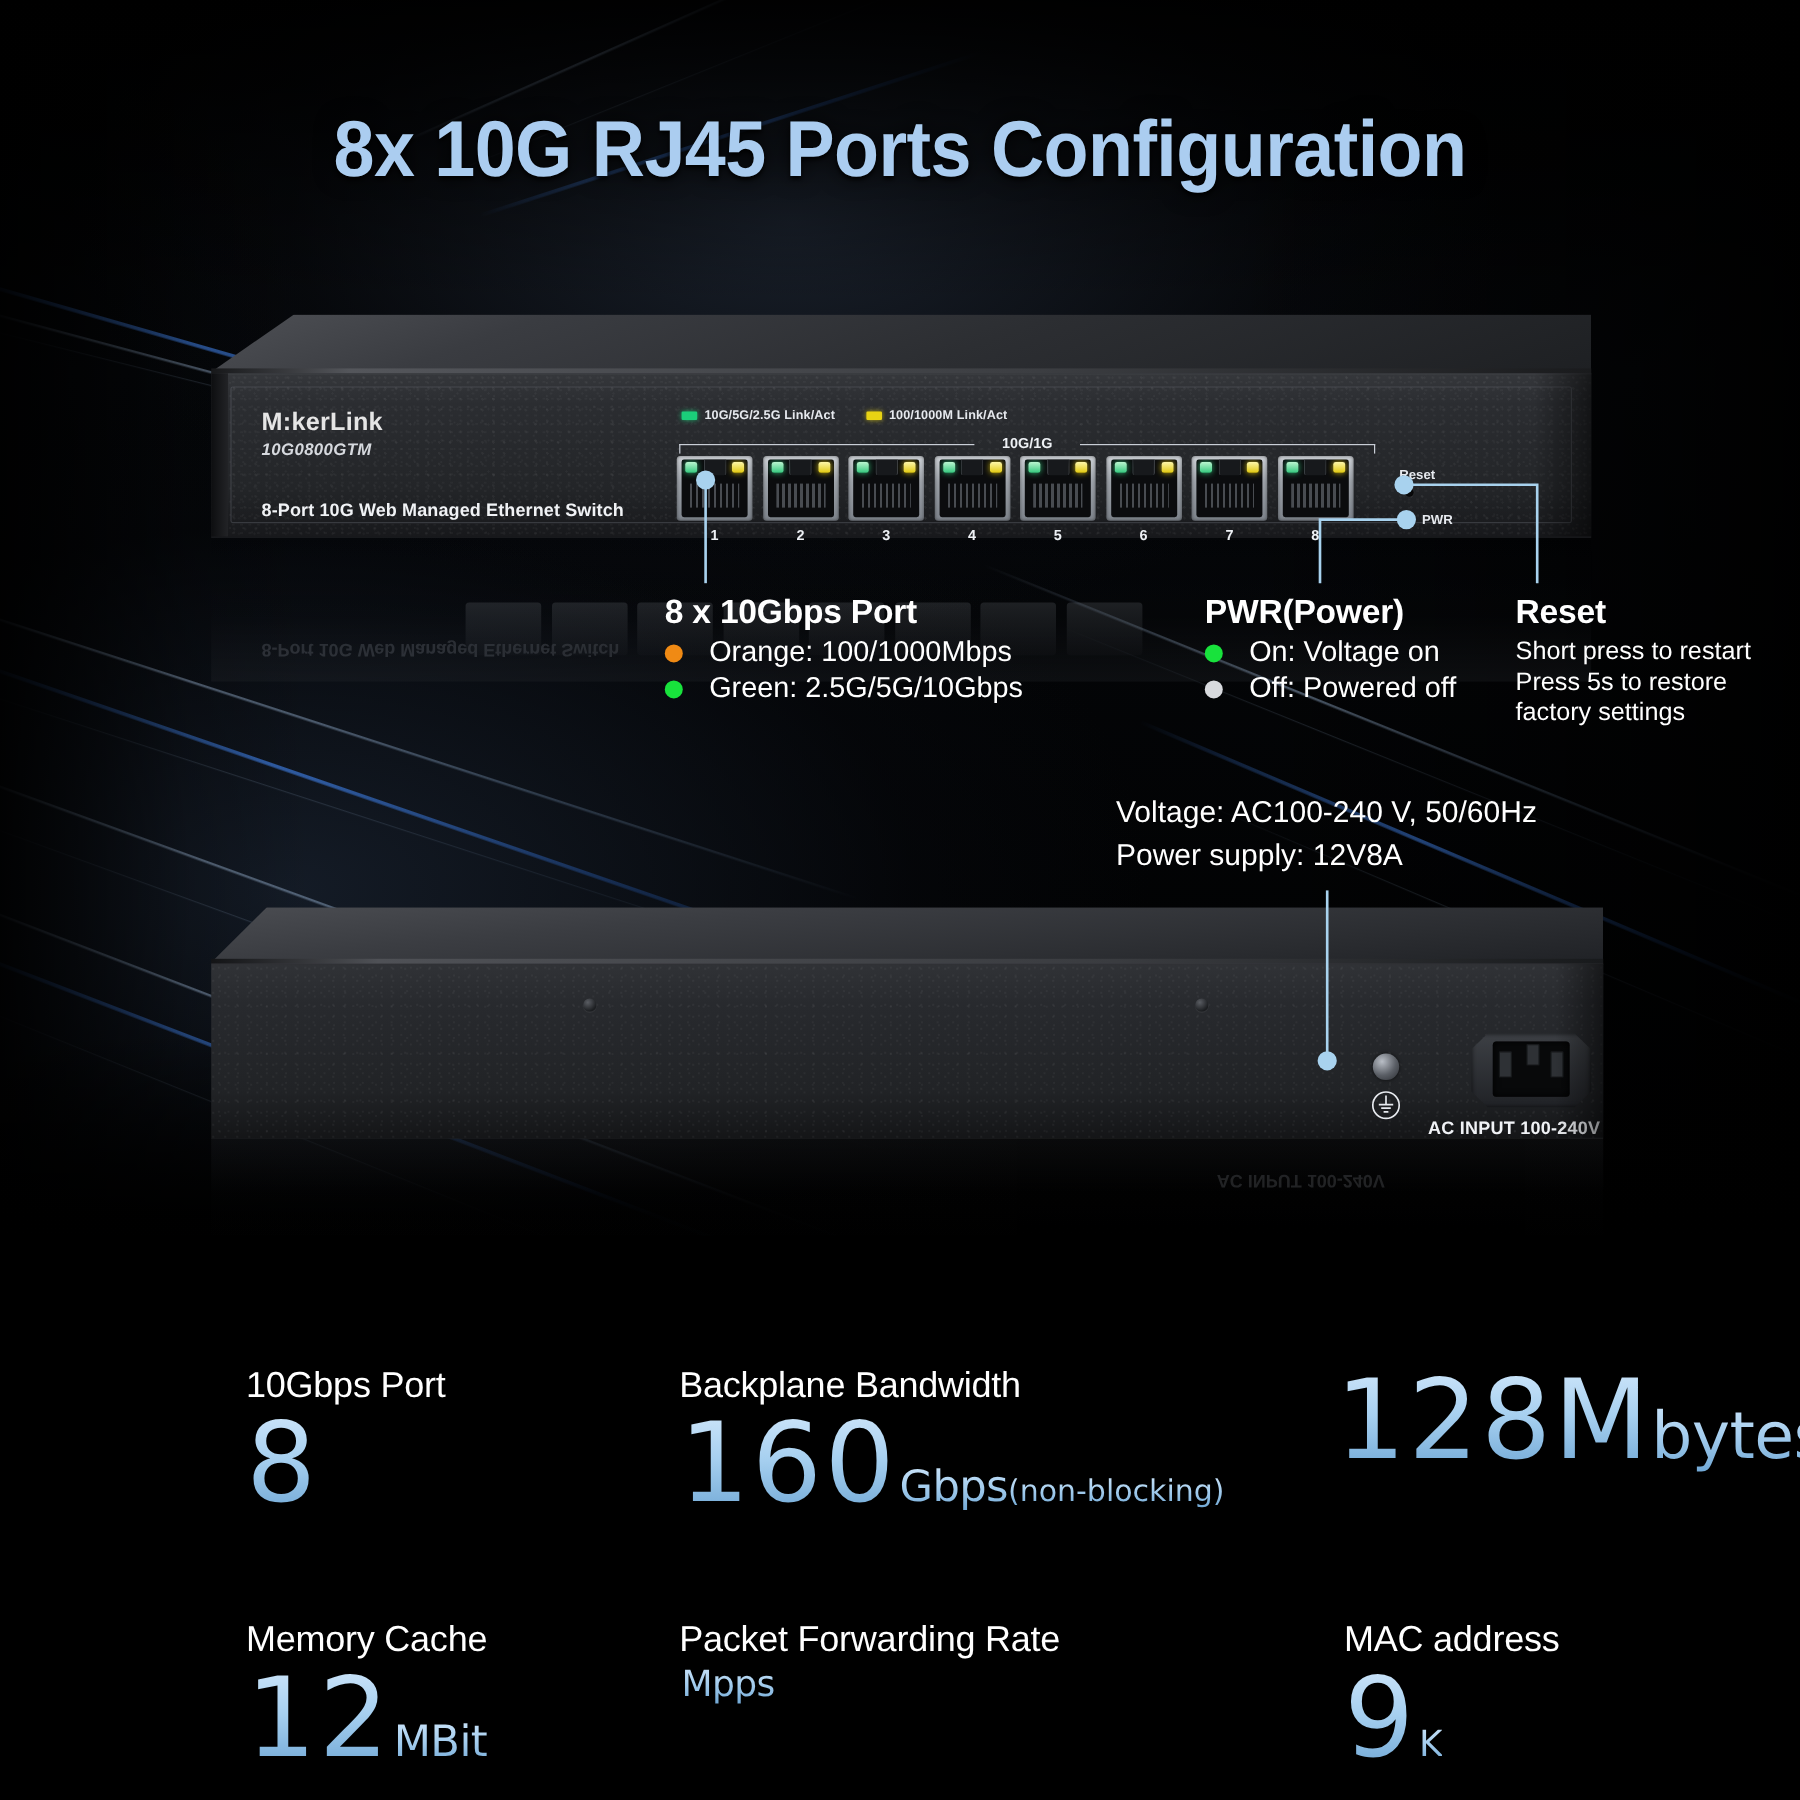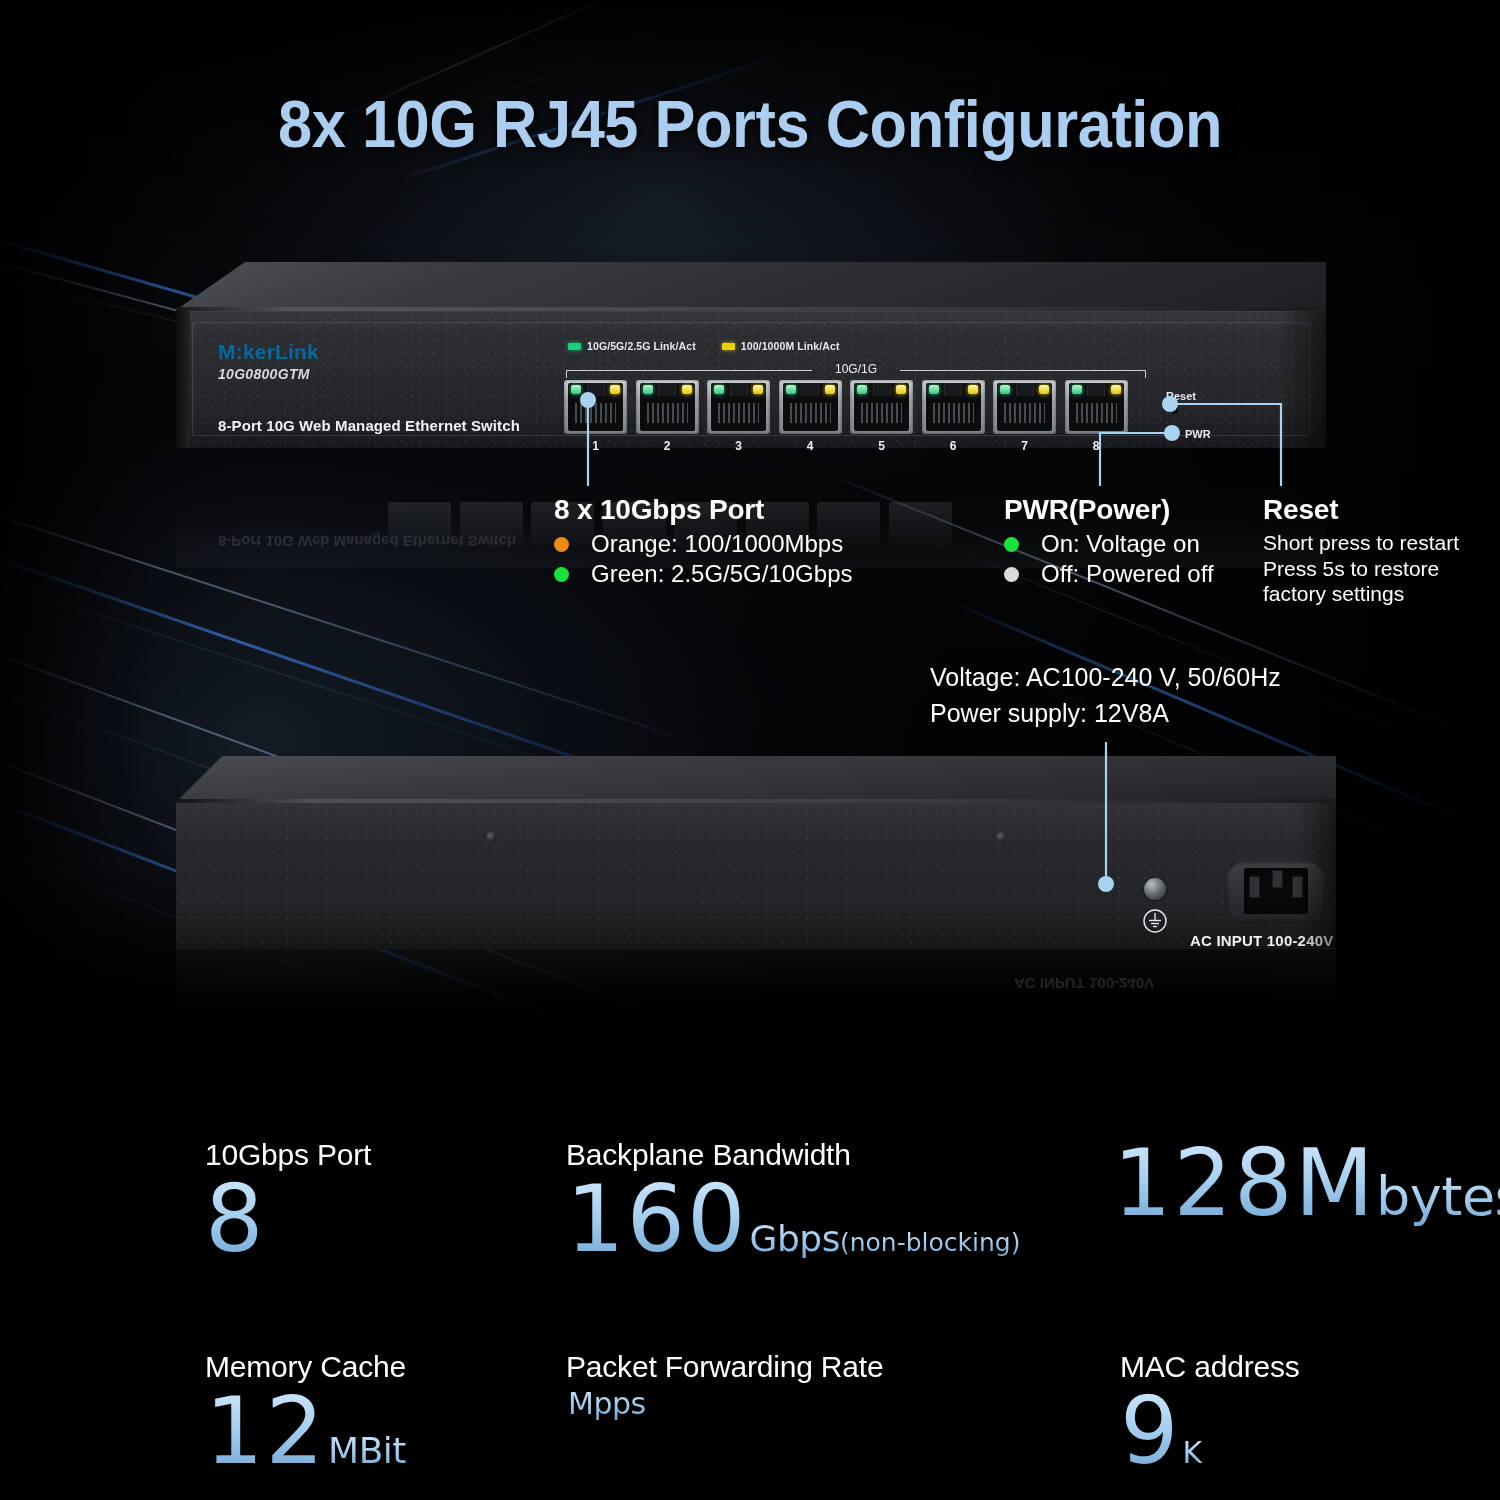--- a/index.html
+++ b/index.html
@@ -119,21 +119,21 @@
     border: 1px solid rgba(125,130,140,.30);
     border-radius: 2px;
     pointer-events: none;
   }
   .dev-left-cap {
     position: absolute; left: 0; top: 49px; width: 14px; height: 136px;
     background: linear-gradient(90deg, #0d0e10, #222326);
   }
   .brand {
     position: absolute; left: 42px; top: 78px;
-    color: #0369a1; font-size: 21px; font-weight: bold;
+    color: #e5e5e5; font-size: 21px; font-weight: bold;
     letter-spacing: .2px;
     font-family: "Liberation Sans", sans-serif;
   }
   .model {
     position: absolute; left: 42px; top: 104px;
     color: #d6d9de; font-size: 14px; font-style: italic; font-weight: bold;
     letter-spacing: .3px;
   }
   .tagline {
     position: absolute; left: 42px; top: 155px;
@@ -156,21 +156,21 @@
   .bracket .bline {
     position: absolute; top: 8px; height: 1px; background: #c9ced6;
   }
   .bracket .bline.l { left: 0; width: 246px; }
   .bracket .bline.r { right: 0; width: 246px; }
   .bracket .btick { position: absolute; top: 8px; width: 1px; height: 8px; background: #c9ced6; }
   .bracket .btick.l { left: 0; }
   .bracket .btick.r { right: 0; }
   .bracket .blabel {
     position: absolute; left: 50%; top: 0; transform: translateX(-50%);
-    color: #eef1f5; font-size: 12px; font-weight: normal; white-space: nowrap;
+    color: #eef1f5; font-size: 12px; font-weight: bold; white-space: nowrap;
   }
 
   
   .ports { position: absolute; left: 388px; top: 118px; display: flex; gap: 8.5px; }
   .port-wrap { width: 63px; }
   .port {
     position: relative;
     width: 63px; height: 54px;
     background: linear-gradient(180deg, #cfd3d8 0%, #9ea3aa 40%, #7e848c 100%);
     border-radius: 3px;

